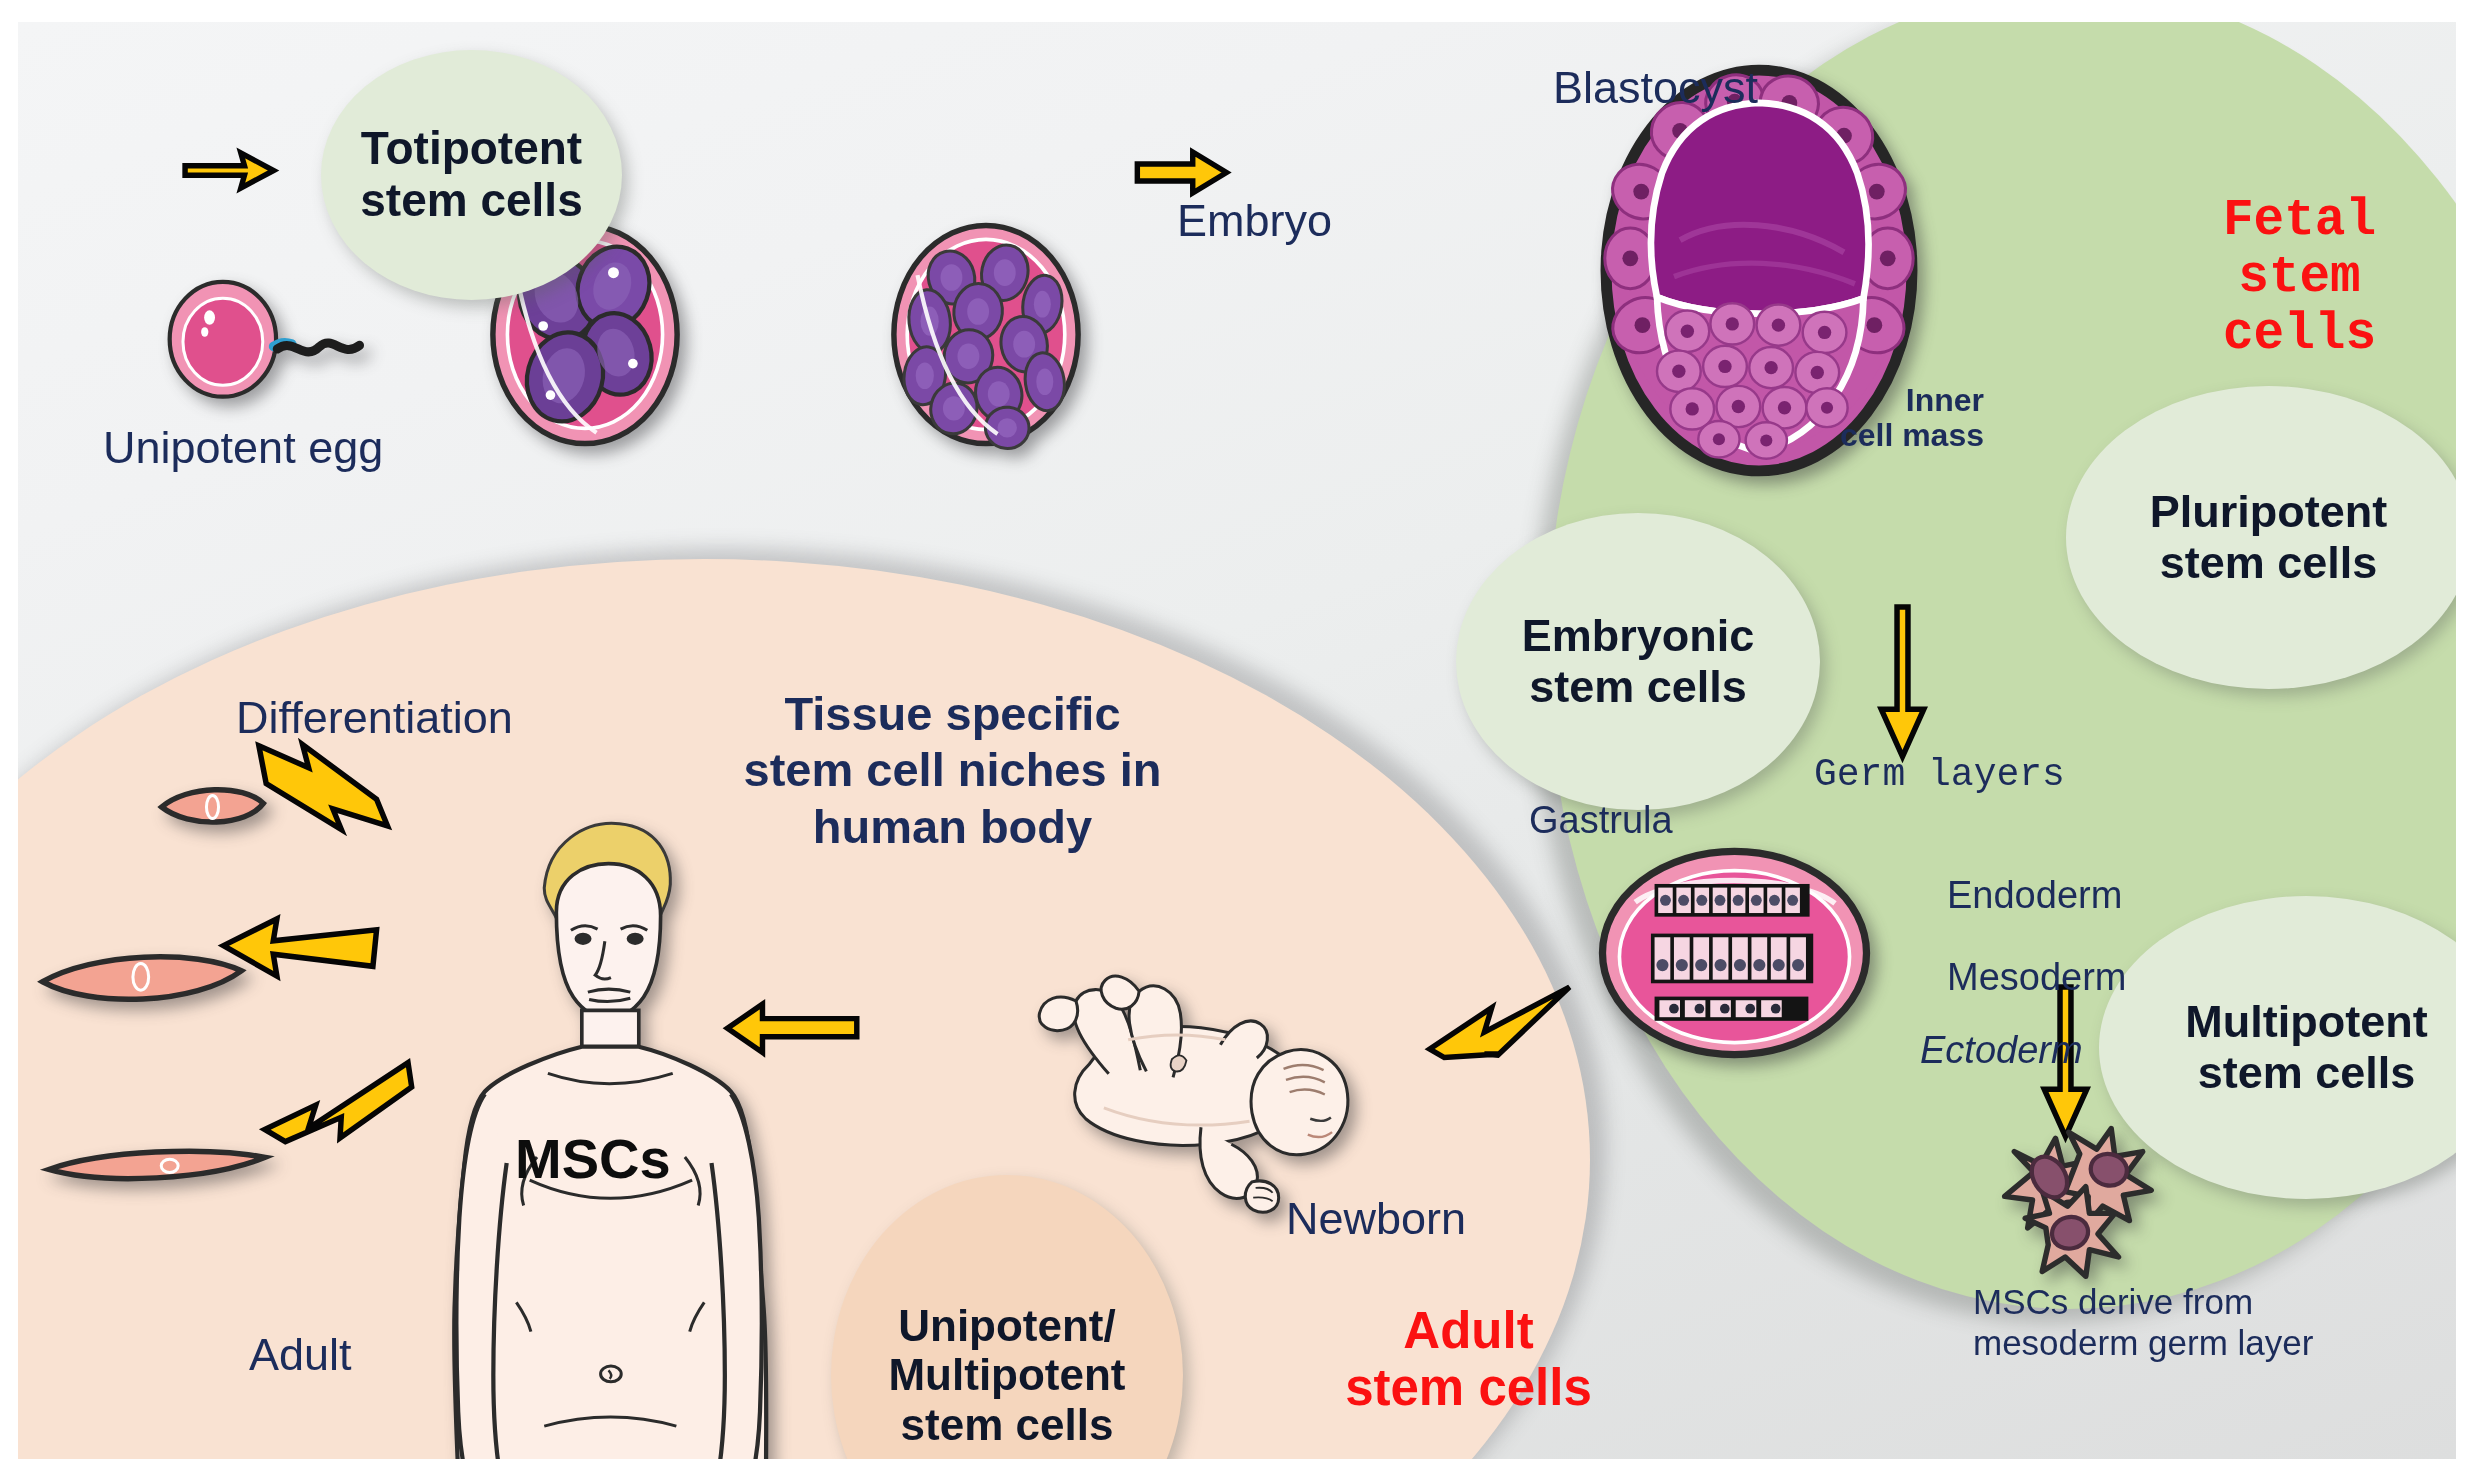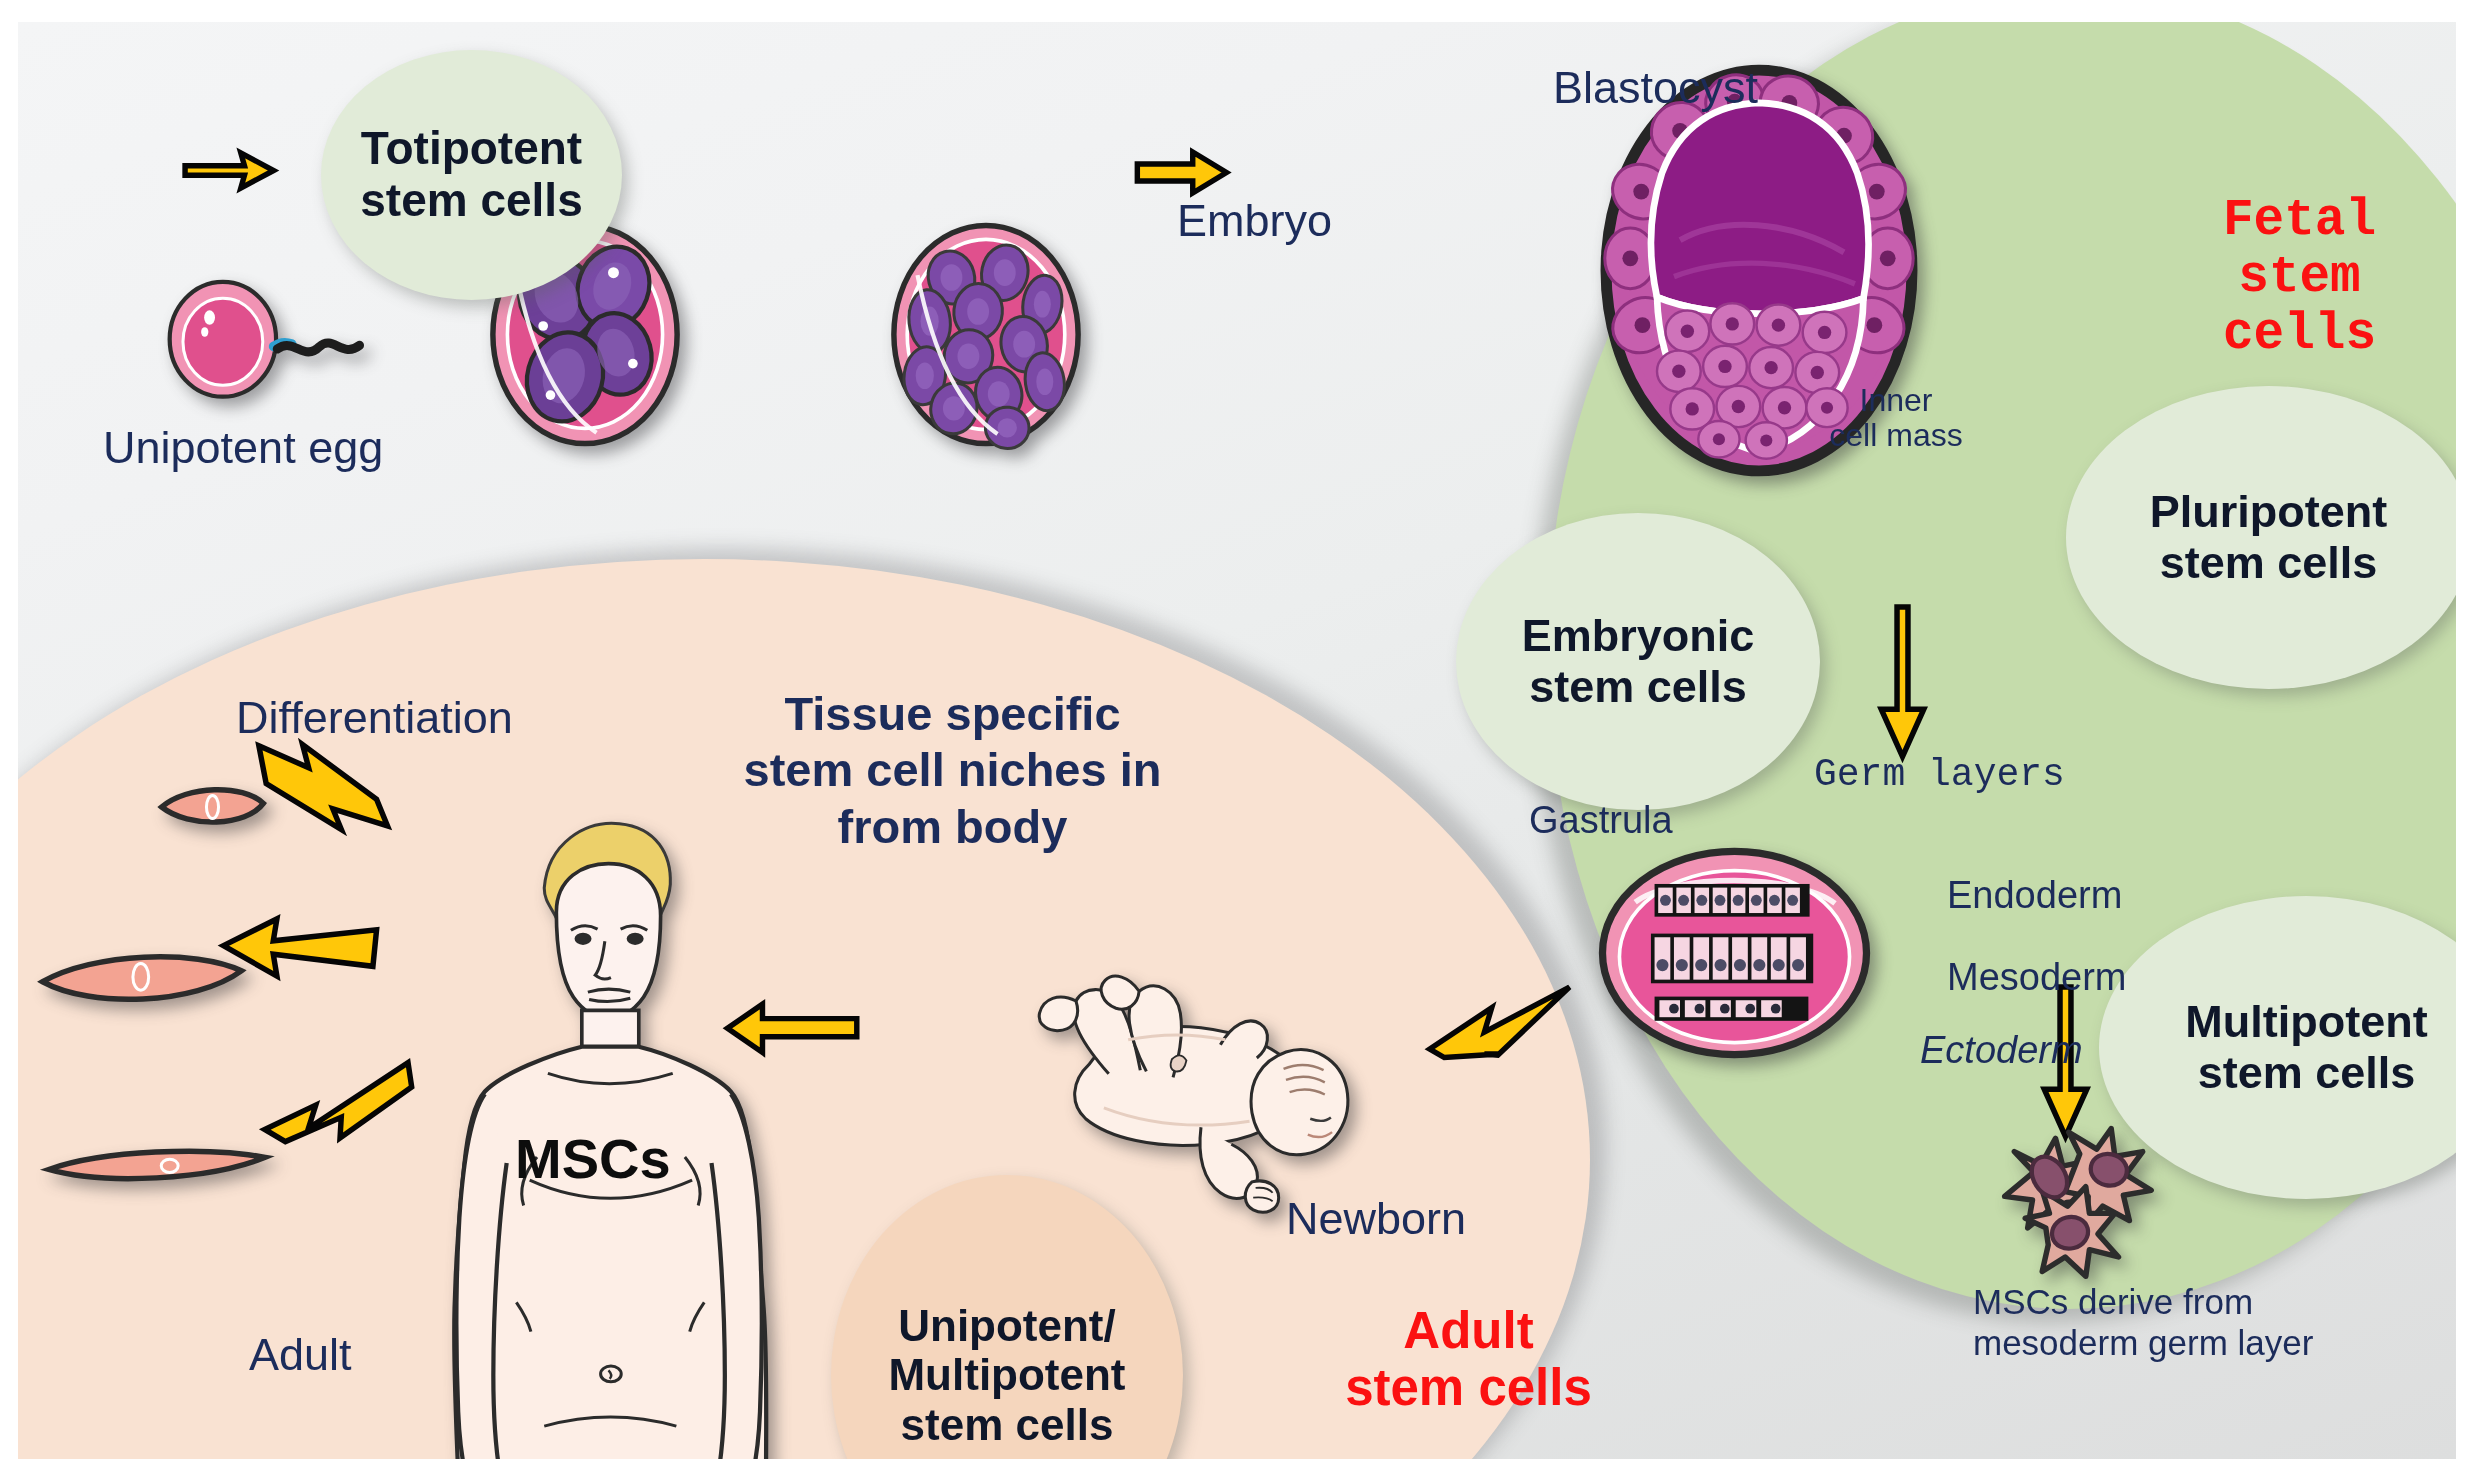--- a/index.html
+++ b/index.html
@@ -48,21 +48,21 @@
   
   .lab{position:absolute;color:#1c2c5b;white-space:nowrap;}
   .lab.reg{font-weight:normal;}
   .lab.bold{font-weight:bold;}
   .lab.red{color:#fb1111;font-weight:bold;text-align:center;line-height:1.12;}
   .lab.blk{color:#0d0d0d;font-weight:bold;}
 
   #t-fertilized{left:85px;top:400px;font-size:45px;}
   #t-embryo{left:1159px;top:173px;font-size:45px;}
   #t-blasto{left:1535px;top:40px;font-size:45px;}
-  #t-innercell{left:1790px;top:361px;font-size:32px;text-align:center;line-height:1.08;white-space:normal;width:176px;font-weight:normal;}
+  #t-innercell{left:1790px;top:361px;font-size:32px;text-align:right;line-height:1.08;white-space:normal;width:176px;font-weight:bold;}
   #t-fetal{left:2160px;top:170px;font-size:51px;width:291px;margin-left:-24px;font-family:Liberation Mono, monospace;}
   #t-germ{left:1796px;top:731px;font-size:38px;font-family:Liberation Mono, monospace;}
   #t-gastrula{left:1511px;top:777px;font-size:38px;}
   #t-endoderm{left:1929px;top:852px;font-size:38px;}
   #t-mesoderm{left:1929px;top:934px;font-size:38px;}
   #t-ectoderm{left:1902px;top:1007px;font-size:38px;font-style:italic;}
   #t-mscderive{left:1955px;top:1259px;font-size:35px;white-space:normal;width:388px;text-align:left;line-height:1.18;font-weight:normal;}
   #t-tissue{left:722px;top:664px;font-size:47px;white-space:normal;width:425px;text-align:center;line-height:1.2;}
   #t-diff{left:218px;top:670px;font-size:45px;}
   #t-adultlabel{left:231px;top:1307px;font-size:45px;}
@@ -513,21 +513,21 @@
     <div class="lab" id="t-innercell" style="white-space:pre-line">Inner
 cell mass</div>
     <div class="lab red" id="t-fetal" style="white-space:pre-line">Fetal
 stem cells</div>
     <div class="lab reg" id="t-germ">Germ layers</div>
     <div class="lab reg" id="t-gastrula">Gastrula</div>
     <div class="lab reg" id="t-endoderm">Endoderm</div>
     <div class="lab reg" id="t-mesoderm">Mesoderm</div>
     <div class="lab reg" id="t-ectoderm">Ectoderm</div>
     <div class="lab" id="t-mscderive">MSCs derive from mesoderm germ layer</div>
-    <div class="lab bold" id="t-tissue">Tissue specific stem cell niches in from body</div>
+    <div class="lab bold" id="t-tissue">Tissue specific stem cell niches in human body</div>
     <div class="lab reg" id="t-diff">Differentiation</div>
     <div class="lab reg" id="t-adultlabel">Adult</div>
     <div class="lab blk" id="t-mscs">MSCs</div>
     <div class="lab reg" id="t-newborn">Newborn</div>
     <div class="lab red" id="t-adultsc" style="white-space:pre-line">Adult
 stem cells</div>
 
   </div>
 </div>
 

